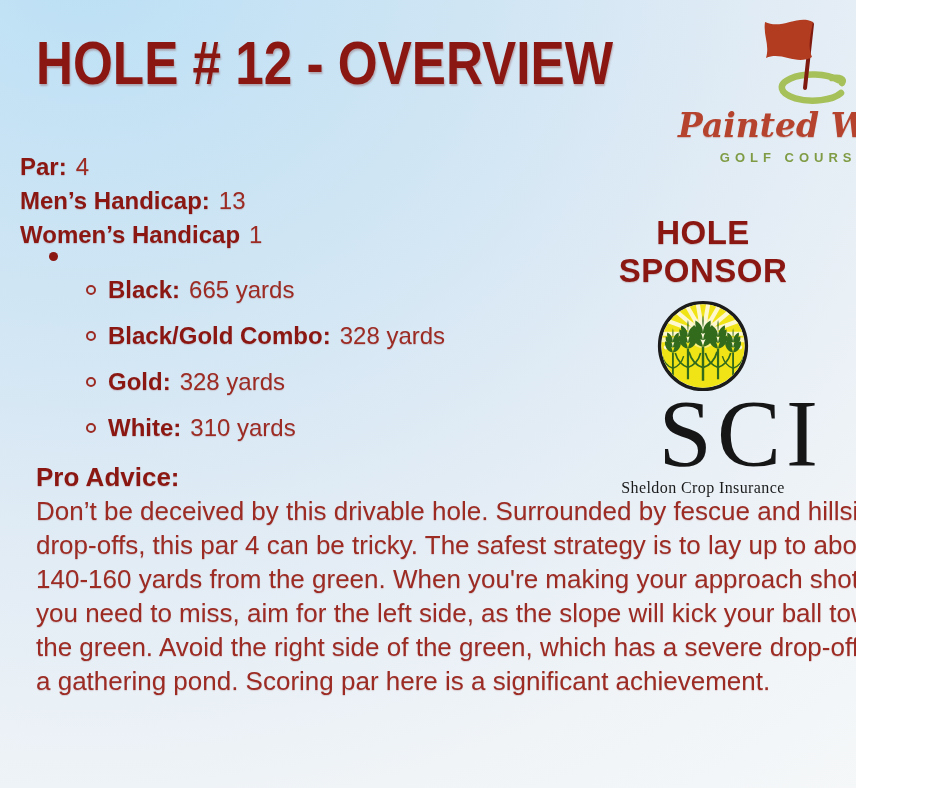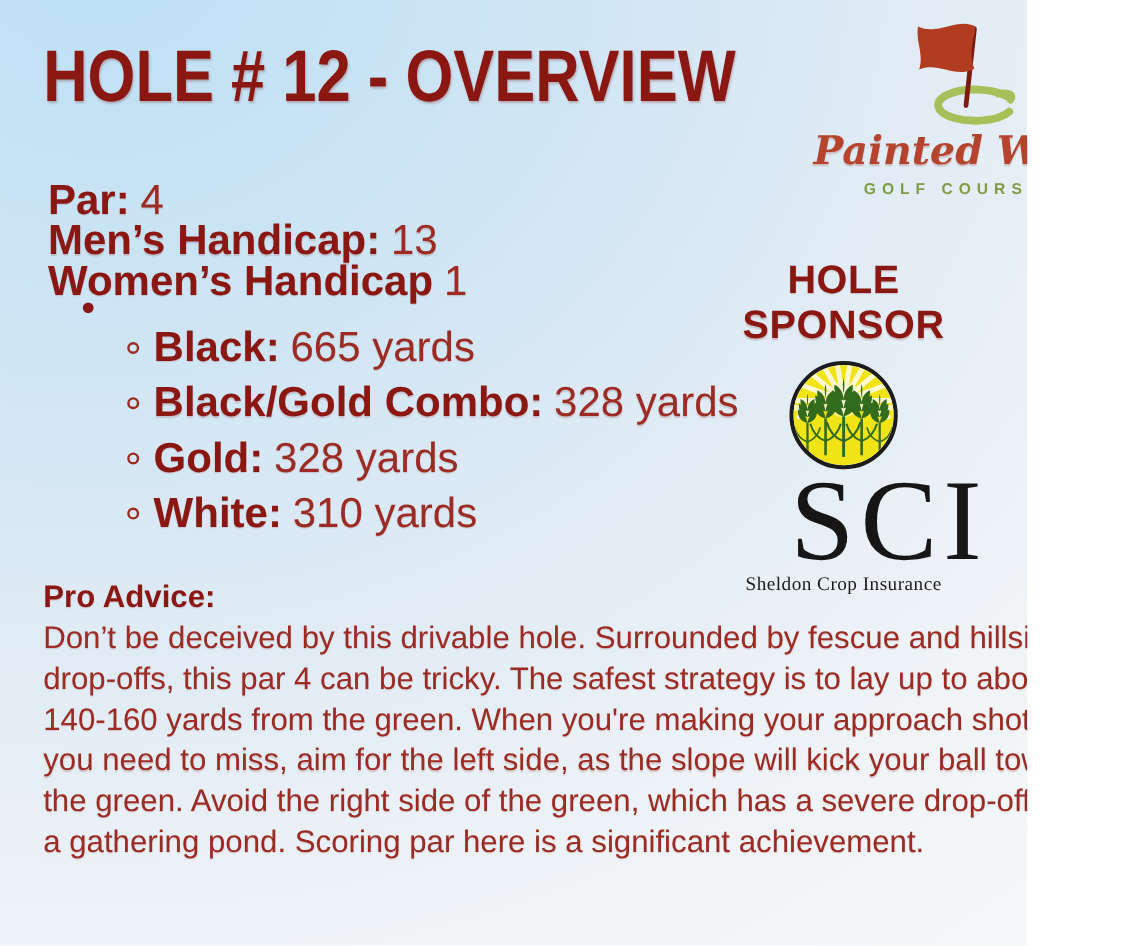--- a/index.html
+++ b/index.html
@@ -29,21 +29,21 @@
     font-family:"DejaVu Serif", serif; font-style:italic; font-weight:bold;
     font-size:33px; color:#b5432e; white-space:nowrap;
     text-shadow:0 1px 1px rgba(140,50,30,.25);
   }
   .pw-sub {
     margin-top:5px; font-size:13px; font-weight:bold; letter-spacing:5px;
     color:#7f9c45; white-space:nowrap;
   }
 
   
-  .stats { position:absolute; left:40px; top:150px; font-size:35px; line-height:34px; color:#9c2b24; }
+  .stats { position:absolute; left:20px; top:150px; font-size:24px; line-height:34px; color:#9c2b24; }
   .stats .lbl { font-weight:bold; color:#8b1712; margin-right:9px; }
   .stats .val { font-weight:normal; }
   .stat-line, .bullet-line, .tee-line { text-shadow:0 1px 1px rgba(120,30,25,.18); }
   .bullet-line { display:flex; align-items:center; }
   .dot {
     width:9px; height:9px; border-radius:50%; background:#8b1712;
     margin-left:29px; margin-right:14px; flex:0 0 auto;
   }
   .tee-line { display:flex; align-items:center;margin-top:12px; }
   .ring {
@@ -61,21 +61,21 @@
   .sp-name {
     font-family:"Liberation Serif", serif; font-size:96px; line-height:78px;
     color:#161616; letter-spacing:5px; margin-top:2px;text-align:right;
   }
   .sp-sub {
     font-family:"Liberation Serif", serif; font-size:16px; color:#1b1b1b;
     margin-top:6px; letter-spacing:.4px;
   }
 
   
-  .advice { position:absolute; left:36px; top:480px; width:878px;
+  .advice { position:absolute; left:36px; top:460px; width:878px;
     font-size:26px; line-height:34px; color:#9c2b24;
     text-shadow:0 1px 1px rgba(120,30,25,.18); }
   .adv-lbl { font-weight:bold; color:#8b1712; display:block; }
   .adv-text { margin:0; }
 </style>
 </head>
 <body>
 
 <div class="card">
 

